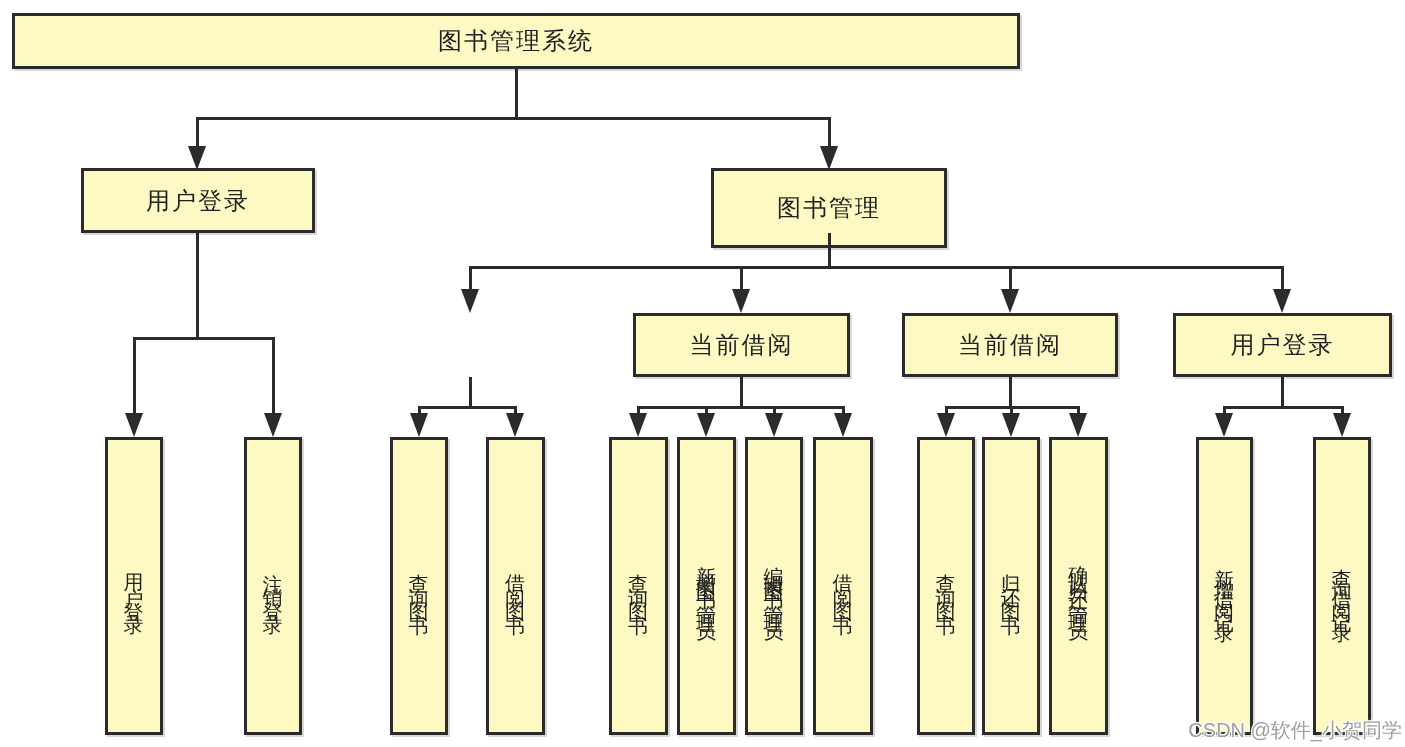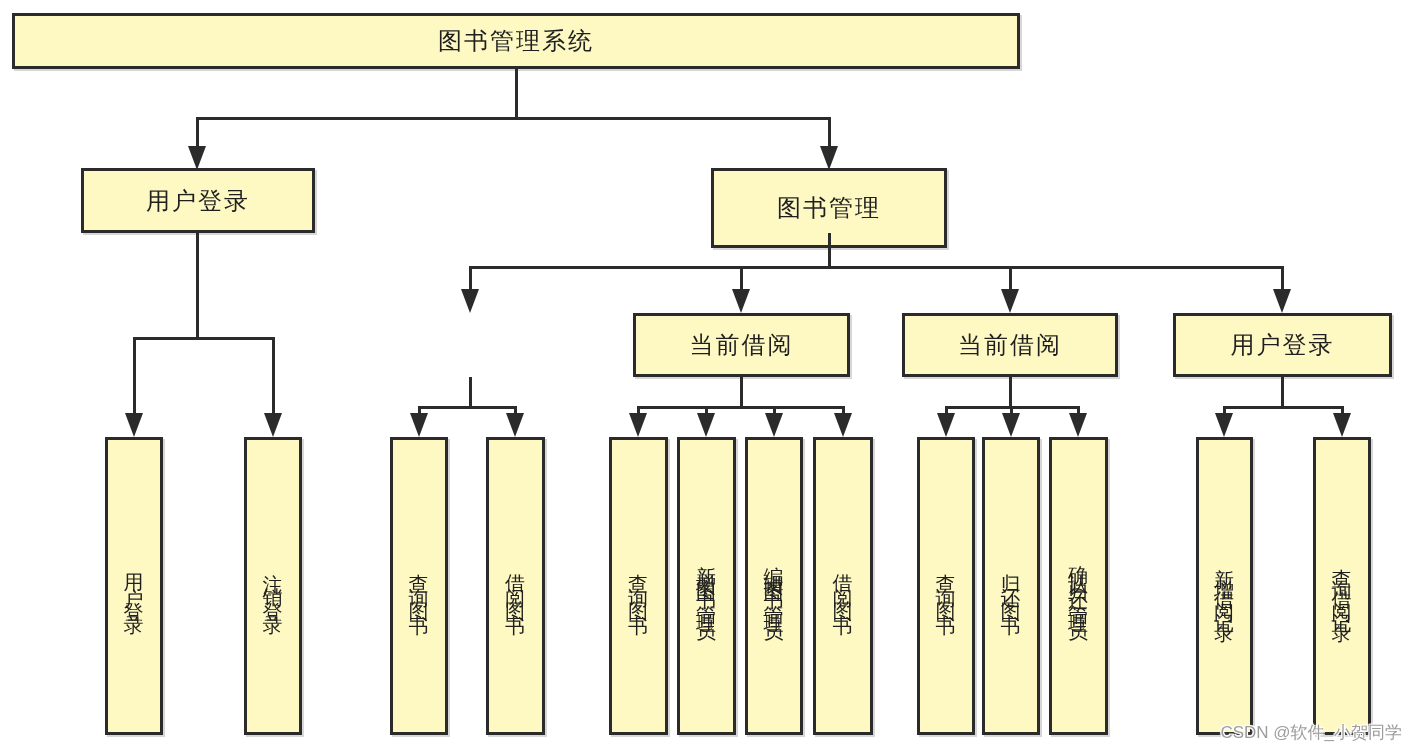--- a/index.html
+++ b/index.html
@@ -22,21 +22,21 @@
   .sp9{letter-spacing:8px;}
   .vline{position:absolute;width:3px;background:#2b2b2b;}
   .hline{position:absolute;height:3px;background:#2b2b2b;}
   .arrow{
     position:absolute;width:0;height:0;
     border-left:9px solid transparent;border-right:9px solid transparent;
     border-top:24px solid #2b2b2b;
   }
   .watermark{
     position:absolute;right:3px;bottom:3px;
-    font-size:17px;color:#9d9d9d;white-space:nowrap;
+    font-size:20px;color:#9d9d9d;white-space:nowrap;
     text-shadow:-1px -1px 0 #fff,1px -1px 0 #fff,-1px 1px 0 #fff,1px 1px 0 #fff,0 0 3px #fff;
   }
 </style>
 </head>
 <body>
 
 <div class="canvas">
 
   <div class="box" style="left:12px;top:13px;width:1008px;height:56px;">
     <span class="hlabel">图书管理系统</span>

